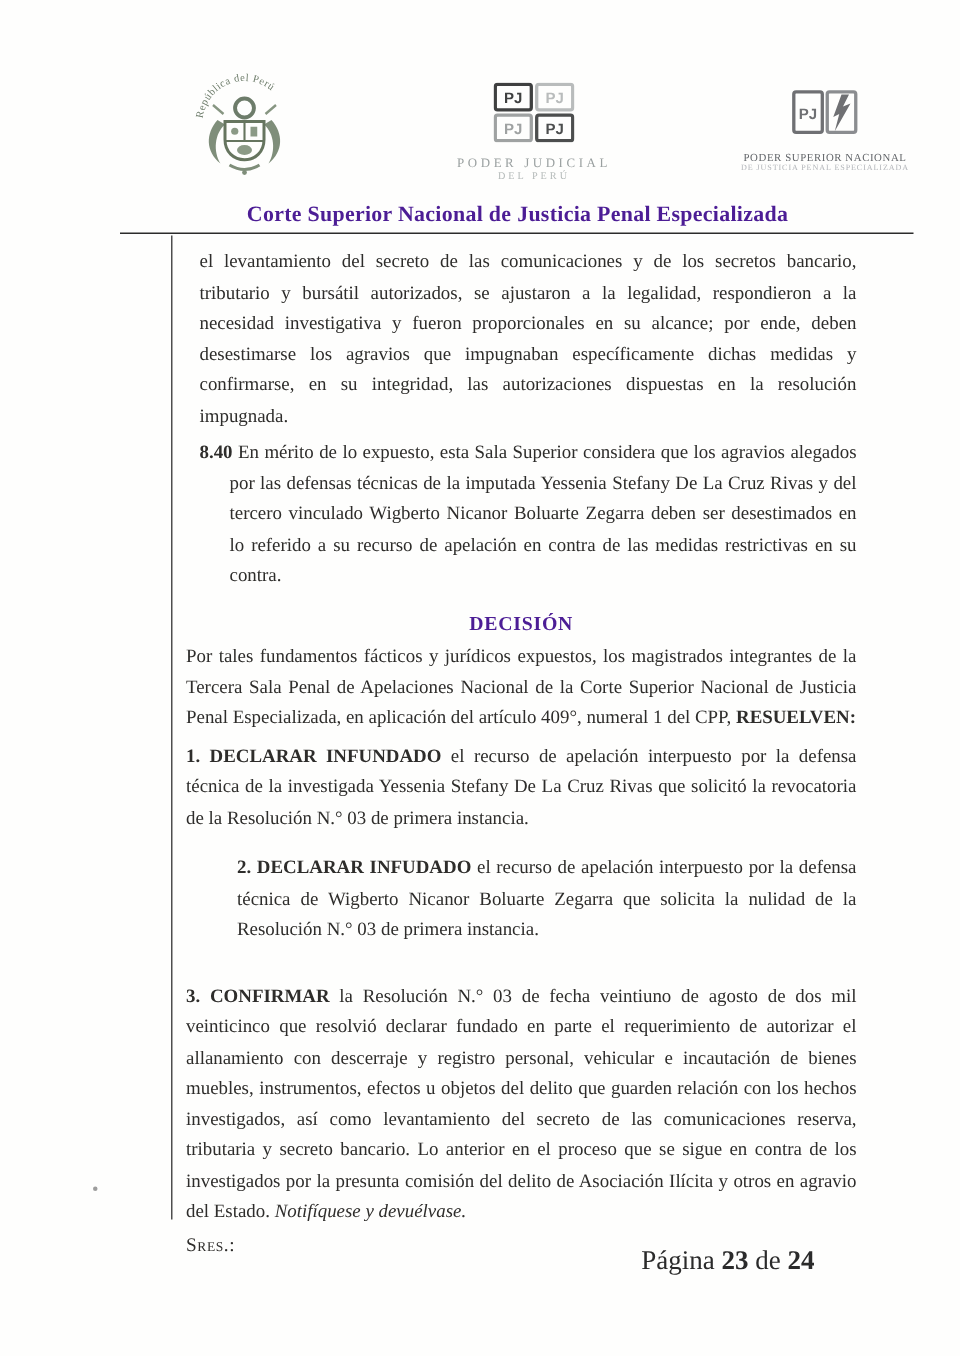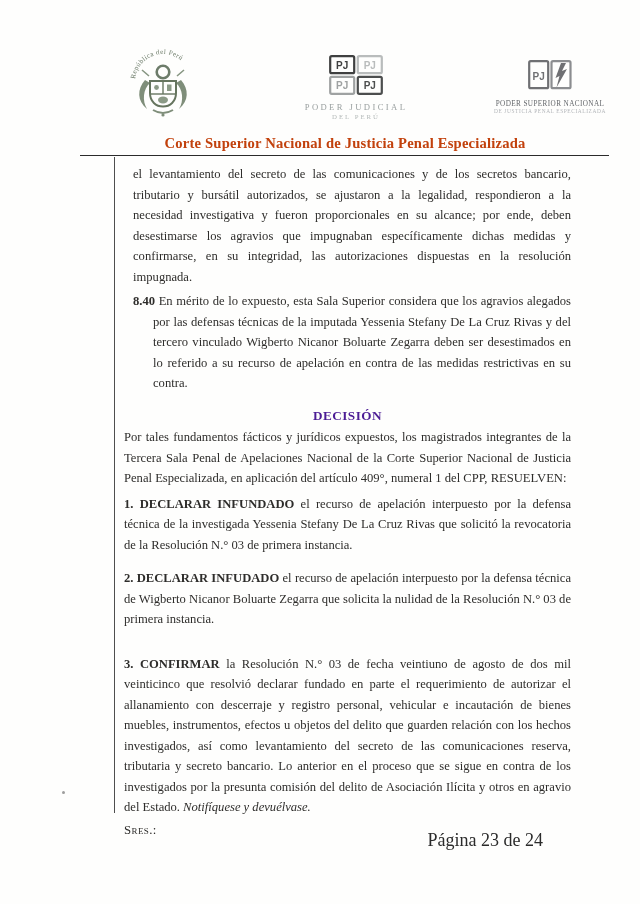--- a/index.html
+++ b/index.html
@@ -14,41 +14,41 @@
   .pj-logo { position:absolute; left:296px; top:55px; width:120px; text-align:center; }
   .pj-line1 { margin-top:3px; font-size:8.6px; letter-spacing:2.4px; color:#9aa0a0; white-space:nowrap; }
   .pj-line2 { margin-top:1px; font-size:6.8px; letter-spacing:2px; color:#b4bab9; white-space:nowrap; }
   .csn-logo { position:absolute; left:492px; top:60px; width:116px; text-align:center; }
   .csn-line1 { margin-top:2px; font-size:7.2px; letter-spacing:0.4px; color:#63666a; white-space:nowrap; }
   .csn-line2 { margin-top:0px; font-size:5.4px; letter-spacing:0.6px; color:#b2b5b9; white-space:nowrap; }
 
   
   .doc-title {
     position:absolute; left:80px; right:30px; top:135px; text-align:center;
-    font-weight:bold; font-size:14.6px; color:#c2410c; letter-spacing:0.2px;
+    font-weight:bold; font-size:14.6px; color:#4c1d95; letter-spacing:0.2px;
   }
   .header-rule { position:absolute; left:80px; right:31px; top:155px; border-top:1.8px solid #2b2b2b; }
 
   
   .content {
     position:absolute; left:114px; top:157px; width:457px; height:656px;
     box-sizing:border-box; border-left:1.3px solid #4e4e4e;
     padding:2px 0 0 9px;
     font-size:12.6px; line-height:20.5px; text-align:justify; color:#2e2d2b;
   }
   .intro { margin:5px 0 0 9px; }
   .item840 { margin:4px 0 0 9px; padding-left:20px; text-indent:-20px; }
   .num { font-weight:bold; }
   .decision-heading { margin-top:12px; text-align:center; font-weight:bold; font-size:13.2px; letter-spacing:0.5px; color:#4c1d95; }
   .decision-intro { margin-top:1px; }
   .res1 { margin-top:5px; }
-  .res2 { margin-top:13px; }
+  .res2 { margin-top:13px;margin-left:34px; }
   .res3 { margin-top:24px; }
   .lead { font-weight:bold; }
-  .bold { font-weight:normal; }
+  .bold { font-weight:bold; }
   .italic { font-style:italic; }
   .sres { margin-top:2px; font-variant:small-caps; letter-spacing:0.4px; font-size:12.8px; text-align:left; }
 
   
   .page-number { position:absolute; top:830px; right:97px; font-size:18px; color:#2b2b2b; }
 
   .scan-dot { position:absolute; left:62px; top:791px; width:3px; height:3px; background:#8c8c8c; border-radius:50%; opacity:.85; }
 </style>
 </head>
 <body>

